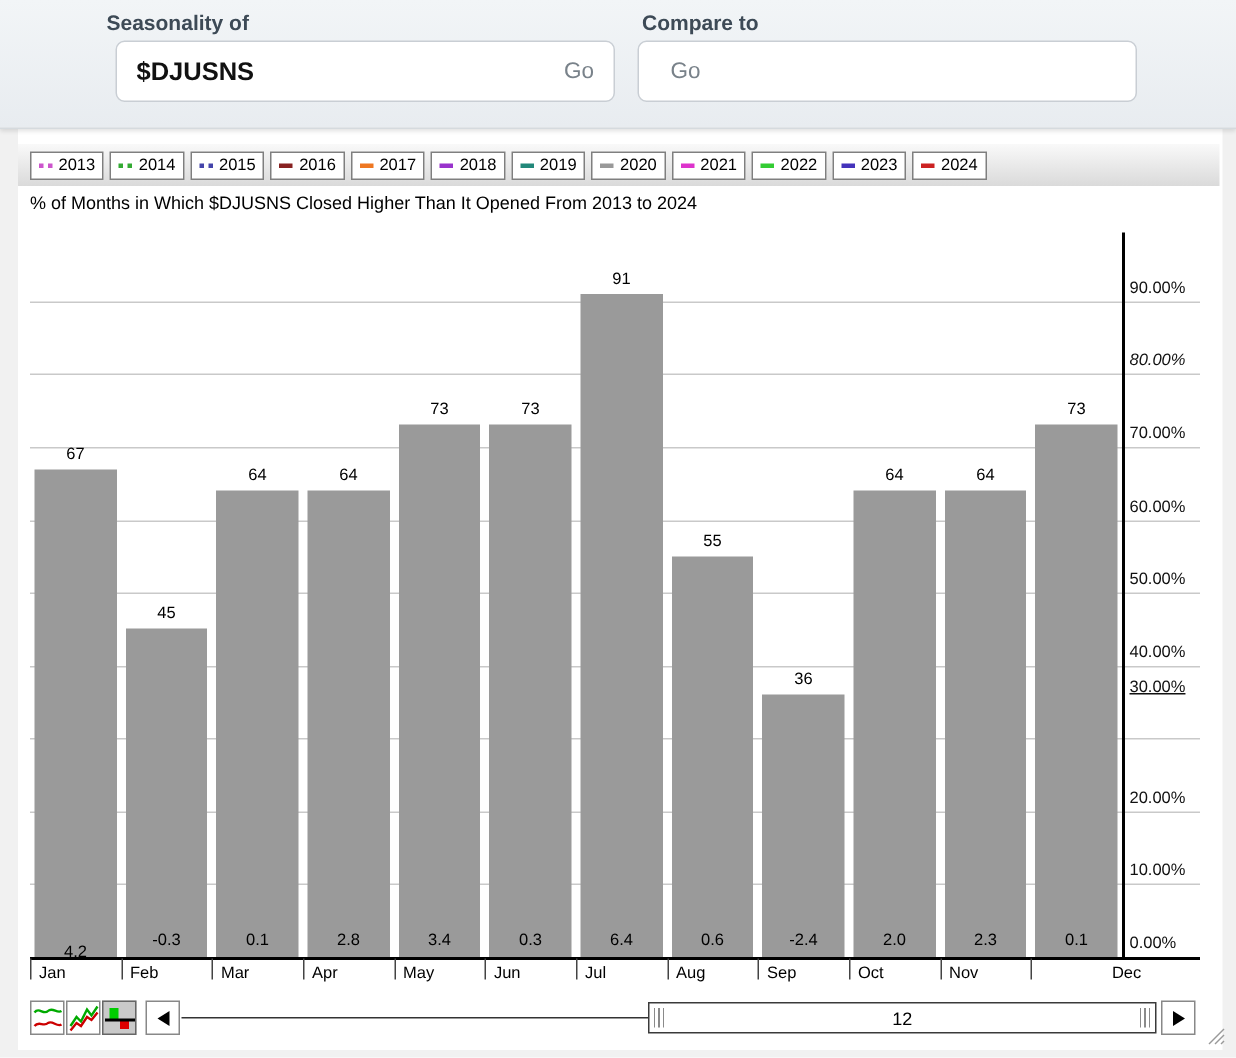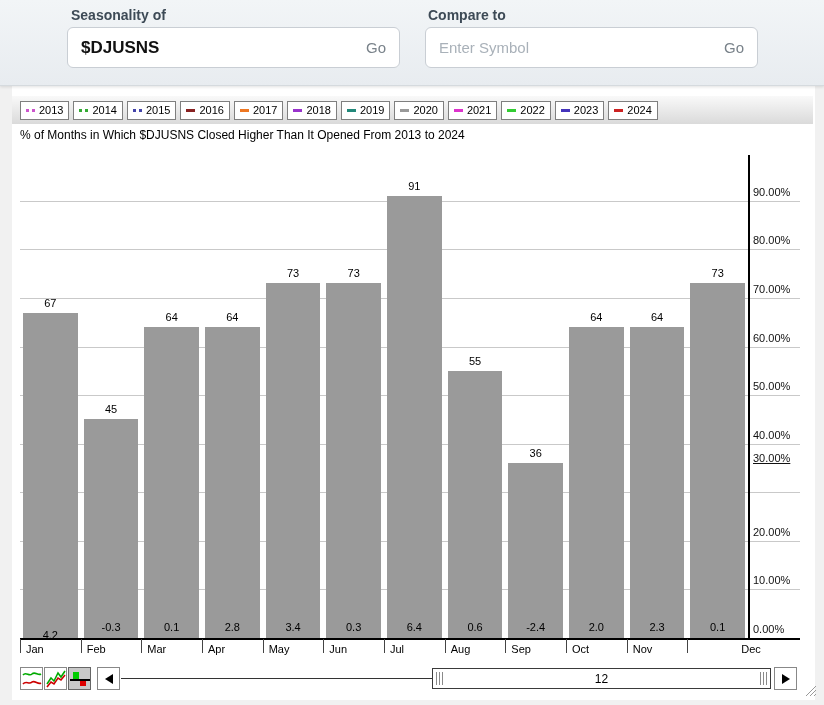--- a/index.html
+++ b/index.html
@@ -84,27 +84,26 @@
   .resize-grip { position:absolute; left:800px; top:680px; cursor:nwse-resize; }
   .bottom-strip { position:absolute; left:0; top:700px; width:824px; height:5px; background:#f1f1f1; }
 </style>
 </head>
 <body>
 
 <div class="widget"></div>
 
 <div class="hdr">
   <div class="fld-label" style="left:71px;">Seasonality of</div>
-  <div class="sym-box" style="left:67px;border-radius:6px;">
+  <div class="sym-box" style="left:77px;border-radius:6px;">
     <input type="text" value="$DJUSNS" style="">
     <button class="go-btn">Go</button>
   </div>
   <div class="fld-label" style="left:428px;">Compare to</div>
   <div class="sym-box" style="left:425px;">
-    <input type="text" placeholder="Enter Symbol" style="">
     <button class="go-btn">Go</button>
   </div>
 </div>
 
 <div class="legend-bar" id="legend-bar">
     <div class="year-chip">
       <span class="marker" style="border-top: 3px dotted rgb(204, 85, 204);"></span>
       <span>2013</span>
     </div>
     <div class="year-chip">
@@ -234,21 +233,21 @@
   </div>
 <div class="layer" id="ytick-layer">
     <div class="ytick" style="left: 753px; top: 623px;">0.00%</div>
     <div class="ytick" style="left: 753px; top: 574.4px;">10.00%</div>
     <div class="ytick" style="left: 753px; top: 525.8px;">20.00%</div>
     <div class="ytick" style="left: 753px; top: 452px; text-decoration: underline;">30.00%</div>
     <div class="ytick" style="left: 753px; top: 428.7px;">40.00%</div>
     <div class="ytick" style="left: 753px; top: 380.1px;">50.00%</div>
     <div class="ytick" style="left: 753px; top: 331.5px;">60.00%</div>
     <div class="ytick" style="left: 753px; top: 282.9px;">70.00%</div>
-    <div class="ytick" style="left: 753px; top: 234.4px;">80.00%</div>
+    <div class="ytick" style="left: 753px; top: 234.4px; font-style: italic;">80.00%</div>
     <div class="ytick" style="left: 753px; top: 185.8px;">90.00%</div>
   </div>
 
 <button class="tool-btn" style="left:20px;">
   <svg width="20" height="20" viewBox="0 0 20 20">
     <path d="M1,6 C4,2 7,8 10,5 C13,2 16,7 19,5" fill="none" stroke="#00aa00" stroke-width="1.6"></path>
     <path d="M1,15 C4,11 7,16 10,13 C13,11 16,16 19,14" fill="none" stroke="#cc0000" stroke-width="1.6"></path>
   </svg>
 </button>
 <button class="tool-btn" style="left:44px;">

